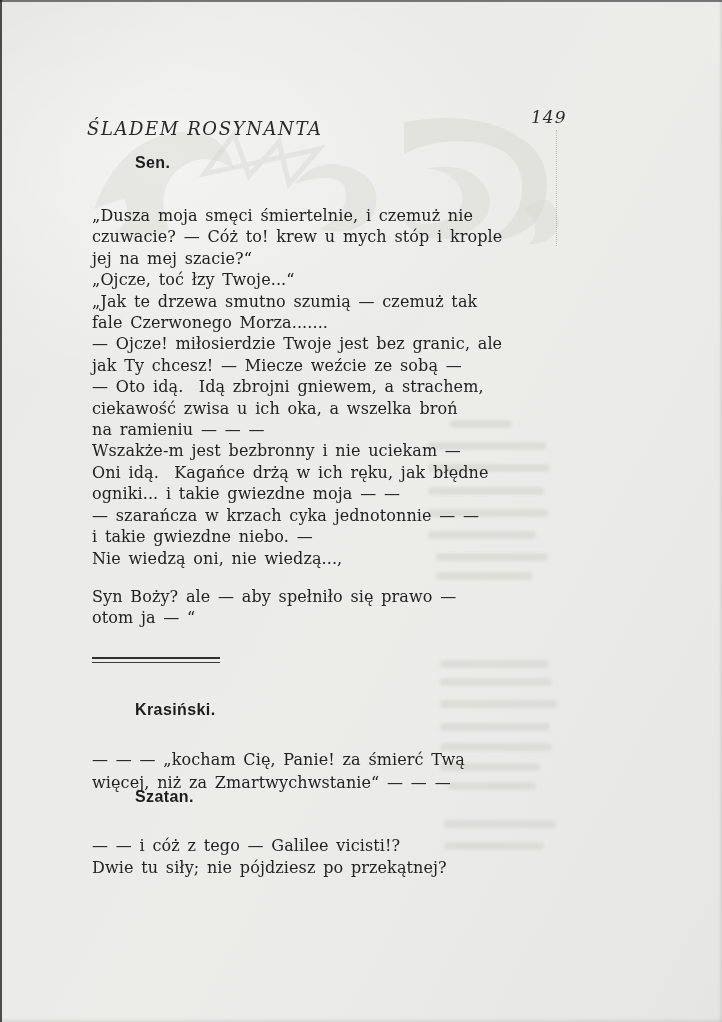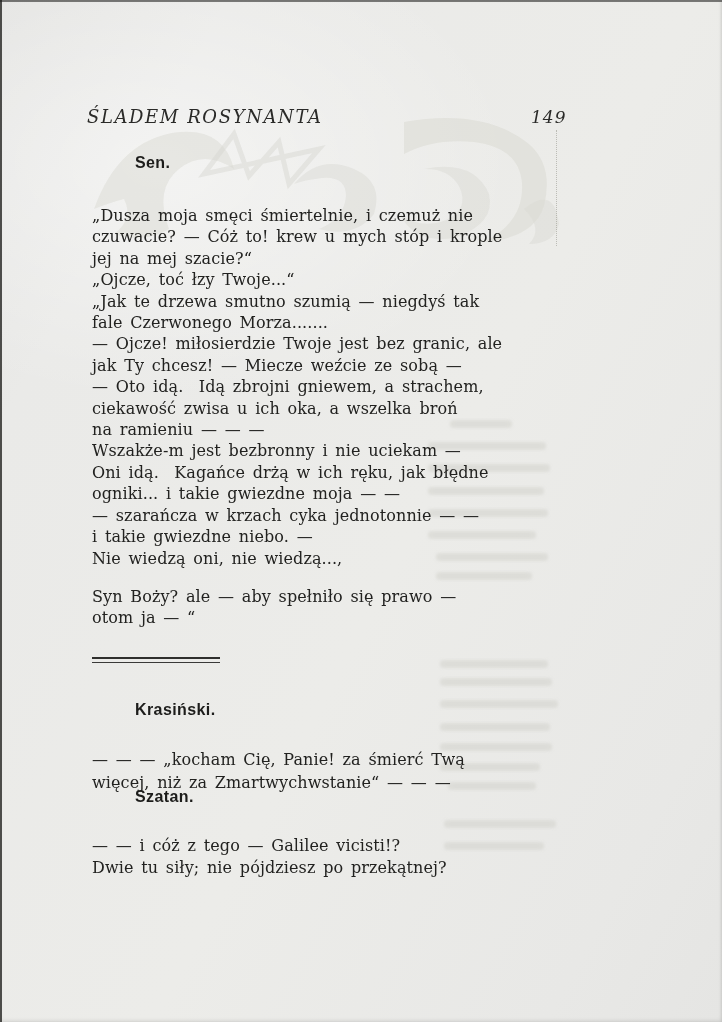--- a/index.html
+++ b/index.html
@@ -15,21 +15,21 @@
       inset 2px 0 0 rgba(25,25,23,0.75),
       inset 0 2px 0 rgba(25,25,23,0.55),
       inset -1px 0 3px rgba(0,0,0,0.10),
       inset 0 -2px 4px rgba(0,0,0,0.06);
     font-family:"DejaVu Serif", serif;
     color:#21211f;
   }
   
   .running-header{position:absolute;top:106px;left:0;width:722px;height:26px;}
   .rh-title{
-    position:absolute;left:87px;top:0;
+    position:absolute;left:87px;top:12px;
     font-style:italic;font-size:18px;letter-spacing:1.6px;
     color:#2a2a28;white-space:pre;
   }
   .rh-pageno{
     position:absolute;left:531px;top:1px;
     font-style:italic;font-size:17px;letter-spacing:1px;color:#2a2a28;
   }
   
   .ornament{
     position:absolute;left:84px;top:114px;width:476px;height:132px;
@@ -113,21 +113,21 @@
     <span class="rh-title">ŚLADEM ROSYNANTA</span>
     <span class="rh-pageno">149</span>
   </div>
 
   <div class="heading h-sen">Sen.</div>
   <div class="stanza st-1">
       <div class="tline">„Dusza moja smęci śmiertelnie, i czemuż nie</div>
       <div class="tline">czuwacie? — Cóż to! krew u mych stóp i krople</div>
       <div class="tline">jej na mej szacie?“</div>
       <div class="tline">„Ojcze, toć łzy Twoje...“</div>
-      <div class="tline">„Jak te drzewa smutno szumią — niegdyś tak</div>
+      <div class="tline">„Jak te drzewa smutno szumią — czemuż tak</div>
       <div class="tline">fale Czerwonego Morza.......</div>
       <div class="tline">— Ojcze! miłosierdzie Twoje jest bez granic, ale</div>
       <div class="tline">jak Ty chcesz! — Miecze weźcie ze sobą —</div>
       <div class="tline">— Oto idą.  Idą zbrojni gniewem, a strachem,</div>
       <div class="tline">ciekawość zwisa u ich oka, a wszelka broń</div>
       <div class="tline">na ramieniu — — —</div>
       <div class="tline">Wszakże-m jest bezbronny i nie uciekam —</div>
       <div class="tline">Oni idą.  Kagańce drżą w ich ręku, jak błędne</div>
       <div class="tline">ogniki... i takie gwiezdne moja — —</div>
       <div class="tline">— szarańcza w krzach cyka jednotonnie — —</div>

